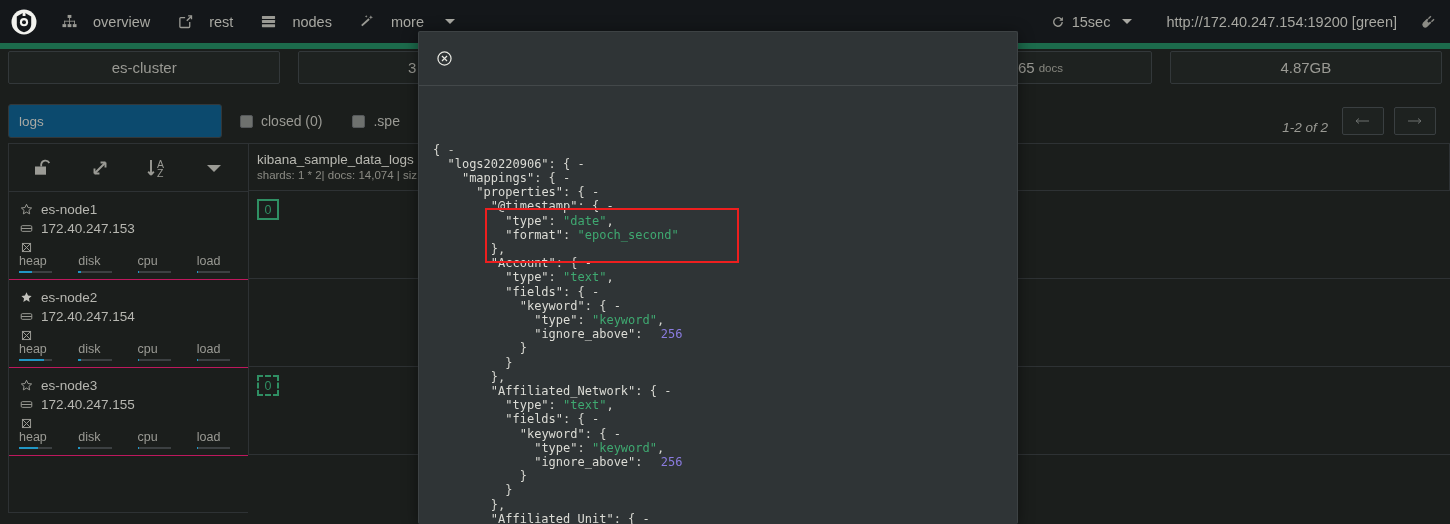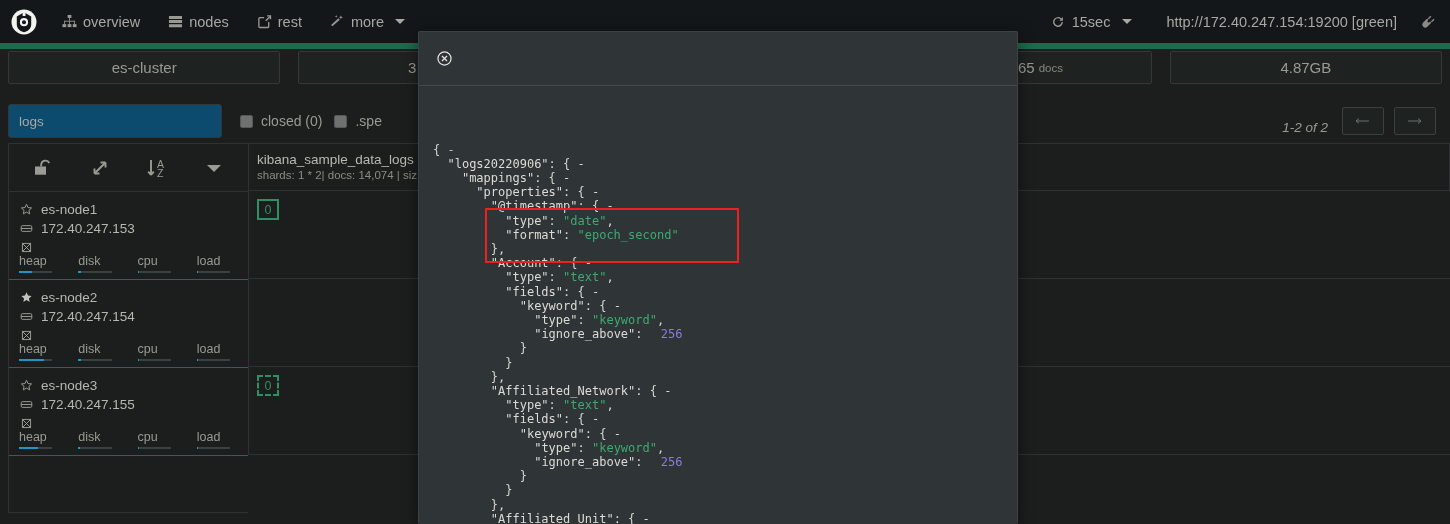--- a/index.html
+++ b/index.html
@@ -19,21 +19,21 @@
   .navbar-green {
     position: absolute; top: 43px; left: 0; width: 1450px; height: 6px;
     background: #1c6b4c;
   }
   .brand {
     width: 48px; height: 43px; display: flex; align-items: center;
     justify-content: center; flex: 0 0 auto;
   }
   .brand svg { display: block; }
   .nav-item {
-    display: flex; align-items: center; gap: 6px;
+    display: flex; align-items: center; gap: 16px;
     height: 43px; padding: 0 14px;
     color: #a8a8a2; font-size: 14.5px; cursor: pointer;
   }
   .nav-ico { display: inline-flex; align-items: center; color: #9a9a94; }
   .nav-caret {
     width: 0; height: 0; border-left: 5px solid transparent;
     border-right: 5px solid transparent; border-top: 5px solid #a8a8a2;
     margin-left: 5px;
   }
   .nav-right {
@@ -67,21 +67,21 @@
   .filter-row {
     display: flex; align-items: center; gap: 18px;
     padding: 6px 8px 0 8px; height: 50px;
   }
   .search-box {
     flex: 0 0 214px; height: 32px; background: #0c4a6e;
     border: 1px solid #33383a; border-radius: 3px;
     color: #a9a9a3; font-size: 13.5px; padding: 16px 10px;
     display: flex; align-items: center;
   }
-  .chk-group { display: flex; align-items: center; gap: 12px; }
+  .chk-group { display: flex; align-items: center; gap: 30px; }
   .chk { display: flex; align-items: center; gap: 8px; color: #9a9a94; font-size: 14px; cursor: pointer; }
   .chk-box {
     width: 13px; height: 13px; background: #6e716e; border: 1px solid #55585a;
     border-radius: 2px;
   }
   .pager { margin-left: auto; display: flex; align-items: flex-end; gap: 10px; padding-right: 6px; font-style: italic; }
   .pager-text { color: #9a9a94; font-size: 13.5px; margin-right: 4px; }
   .pager-btn {
     width: 42px; height: 28px; border: 1px solid #3a3f41; border-radius: 2px;
     background: #1e2220; display: flex; align-items: center; justify-content: center;
@@ -198,38 +198,38 @@
           <rect x="2.4" y="7.2" width="0.9" height="3.6"></rect>
             <rect x="7.6" y="7.2" width="0.9" height="3.6"></rect>
           <rect x="12.8" y="7.2" width="0.9" height="3.6"></rect>
         </svg>
       </span>
       <span>overview</span>
     </div>
 
     <div class="nav-item">
       <span class="nav-ico">
+        <svg width="15" height="15" viewBox="0 0 16 16" fill="none" stroke="currentColor" stroke-width="1.4">
+          <path d="M12.5 8.6V13.4a1 1 0 0 1-1 1H3a1 1 0 0 1-1-1V4.9a1 1 0 0 1 1-1h4.6"></path>
+          <path d="M9.4 7.3 14.3 2.3" stroke-width="1.6"></path>
+          <path d="M10.8 1.9h3.6v3.6" stroke-width="1.4"></path>
+        </svg>
+      </span>
+      <span>rest</span>
+    </div>
+
+    <div class="nav-item">
+      <span class="nav-ico">
         <svg width="15" height="15" viewBox="0 0 16 16" fill="currentColor">
           <rect x="1" y="2" width="14" height="3.2" rx="0.5"></rect>
           <rect x="1" y="6.4" width="14" height="3.2" rx="0.5"></rect>
           <rect x="1" y="10.8" width="14" height="3.2" rx="0.5"></rect>
         </svg>
       </span>
       <span>nodes</span>
-    </div>
-
-    <div class="nav-item">
-      <span class="nav-ico">
-        <svg width="15" height="15" viewBox="0 0 16 16" fill="none" stroke="currentColor" stroke-width="1.4">
-          <path d="M12.5 8.6V13.4a1 1 0 0 1-1 1H3a1 1 0 0 1-1-1V4.9a1 1 0 0 1 1-1h4.6"></path>
-          <path d="M9.4 7.3 14.3 2.3" stroke-width="1.6"></path>
-          <path d="M10.8 1.9h3.6v3.6" stroke-width="1.4"></path>
-        </svg>
-      </span>
-      <span>rest</span>
     </div>
 
     <div class="nav-item">
       <span class="nav-ico">
         <svg width="15" height="15" viewBox="0 0 16 16" fill="currentColor">
           <rect x="1.2" y="11.6" width="10.5" height="2.0" transform="rotate(-42 1.2 11.6)"></rect>
           <path d="M11.6 1.2l0.6 1.7 1.7 0.6-1.7 0.6-0.6 1.7-0.6-1.7-1.7-0.6 1.7-0.6z"></path>
           <path d="M6.6 1.0l0.4 1.1 1.1 0.4-1.1 0.4-0.4 1.1-0.4-1.1-1.1-0.4 1.1-0.4z"></path>
         </svg>
       </span>

